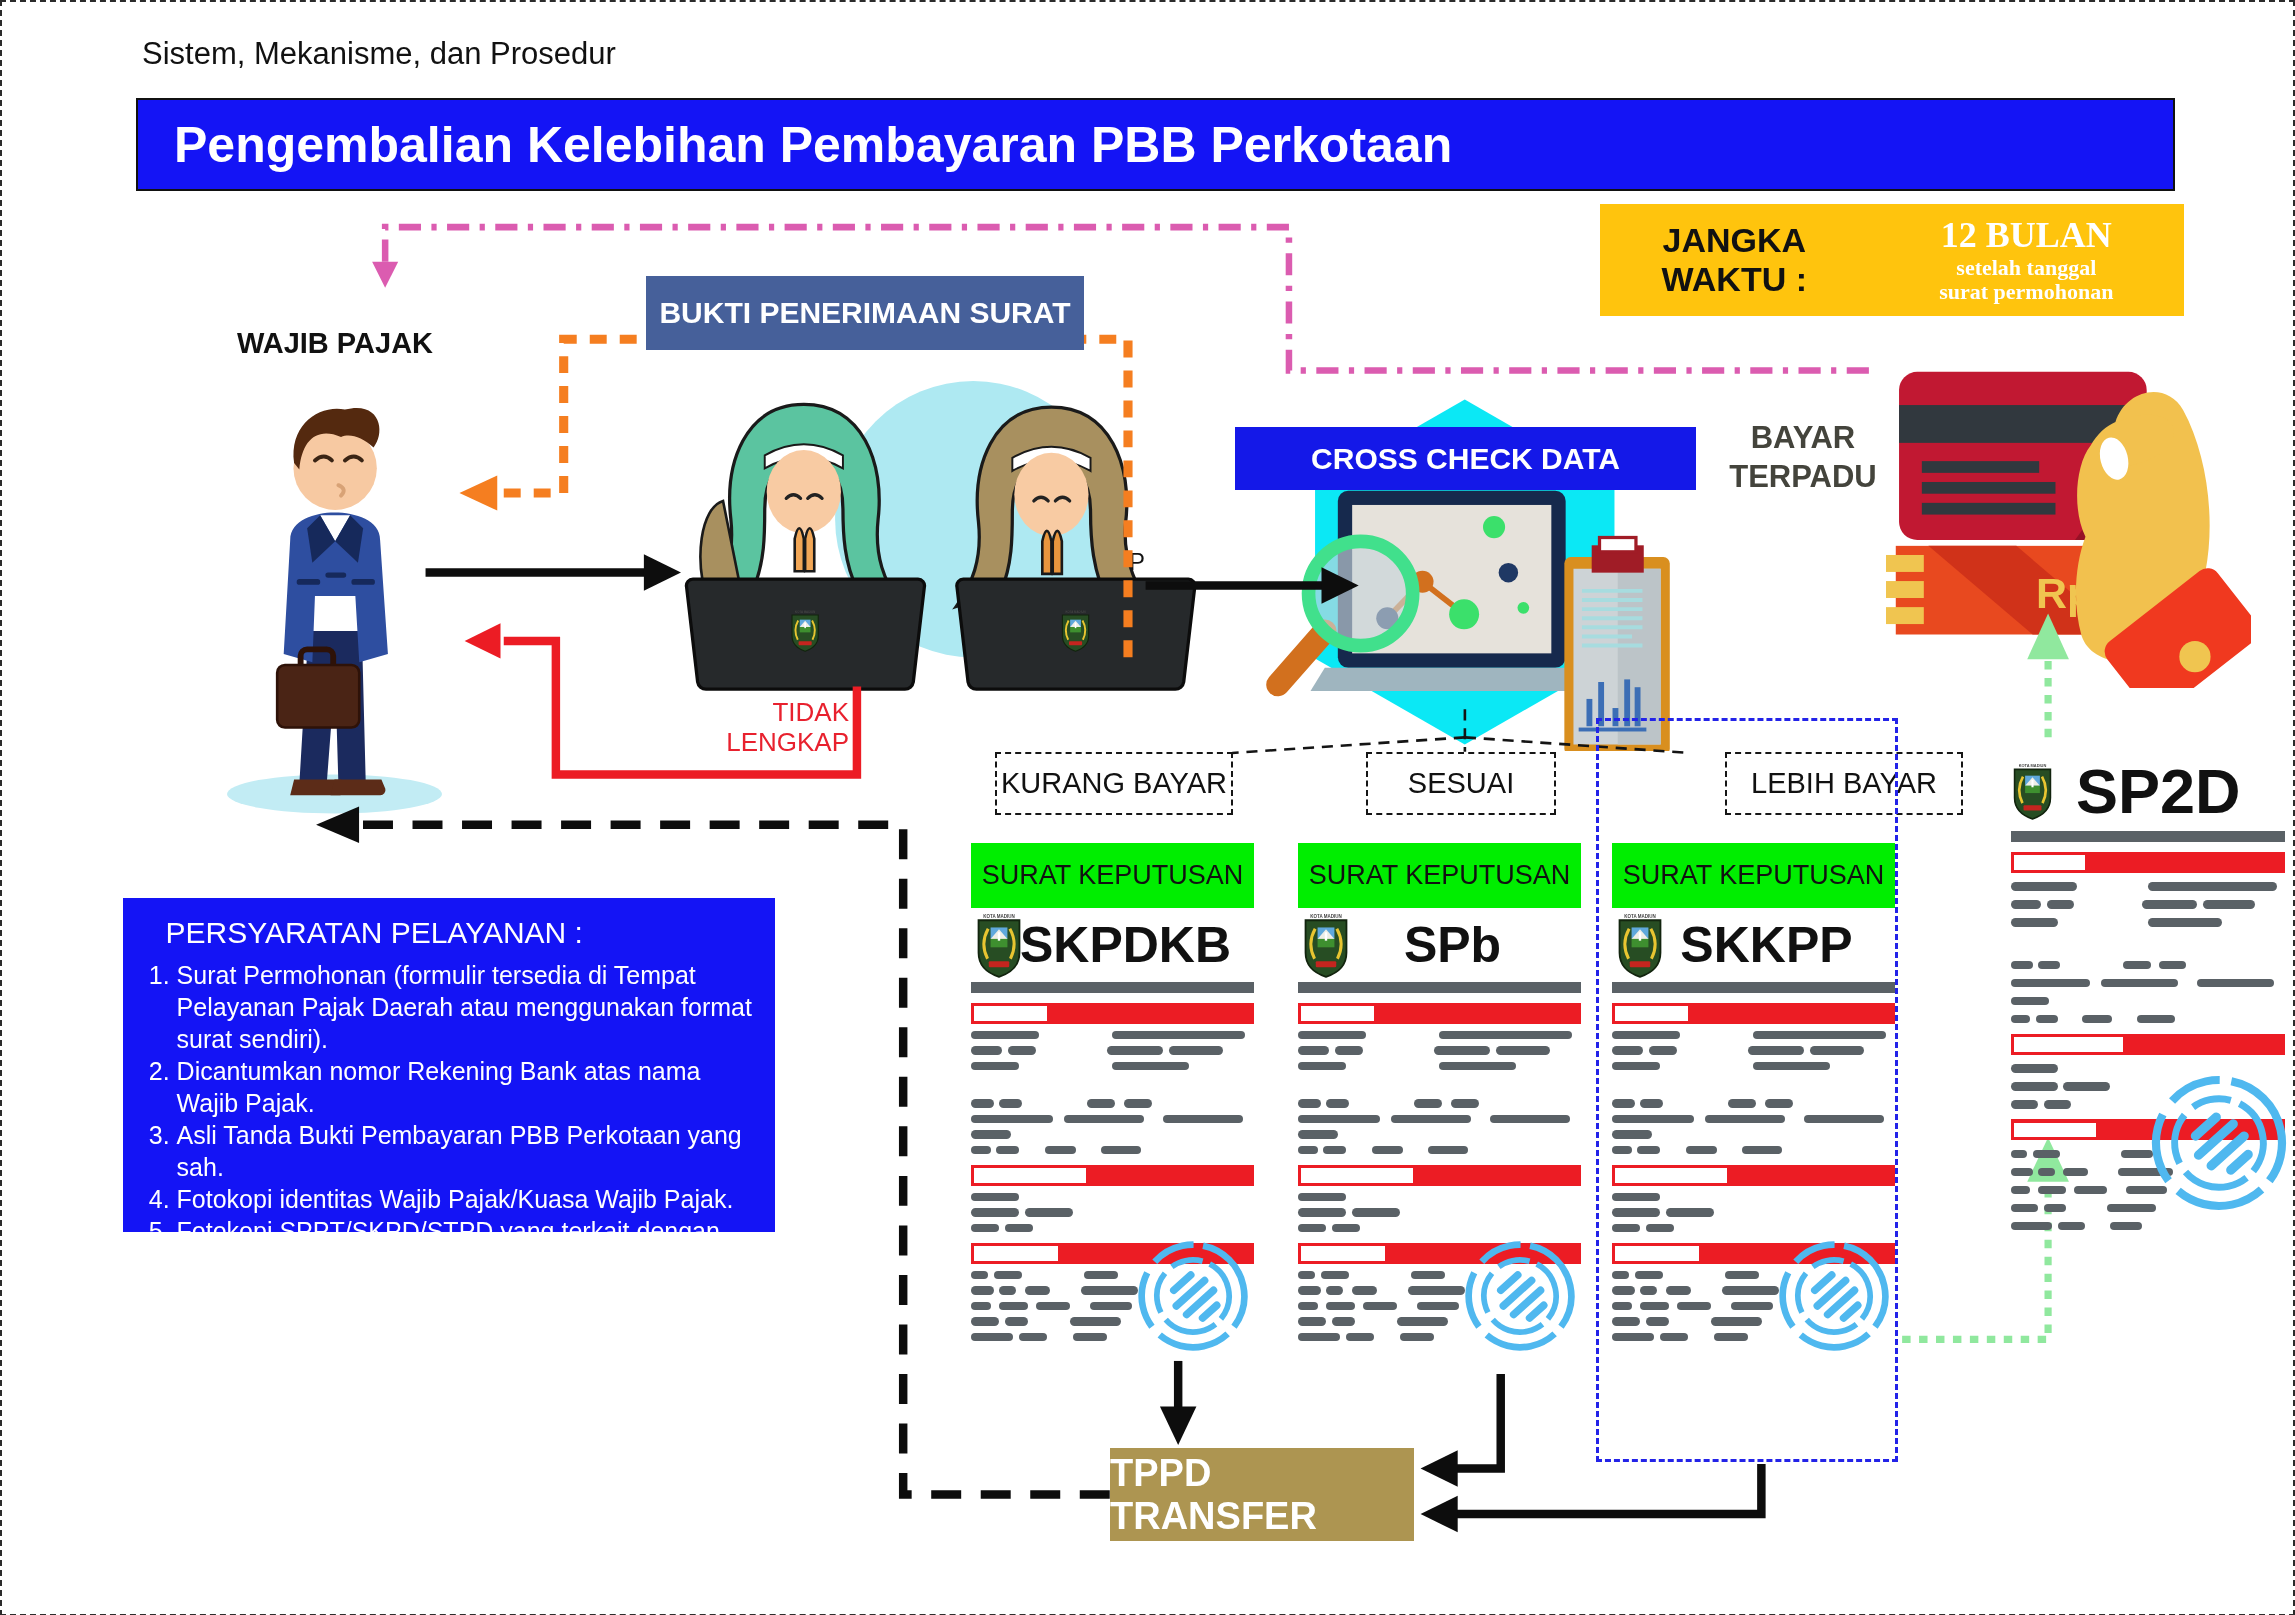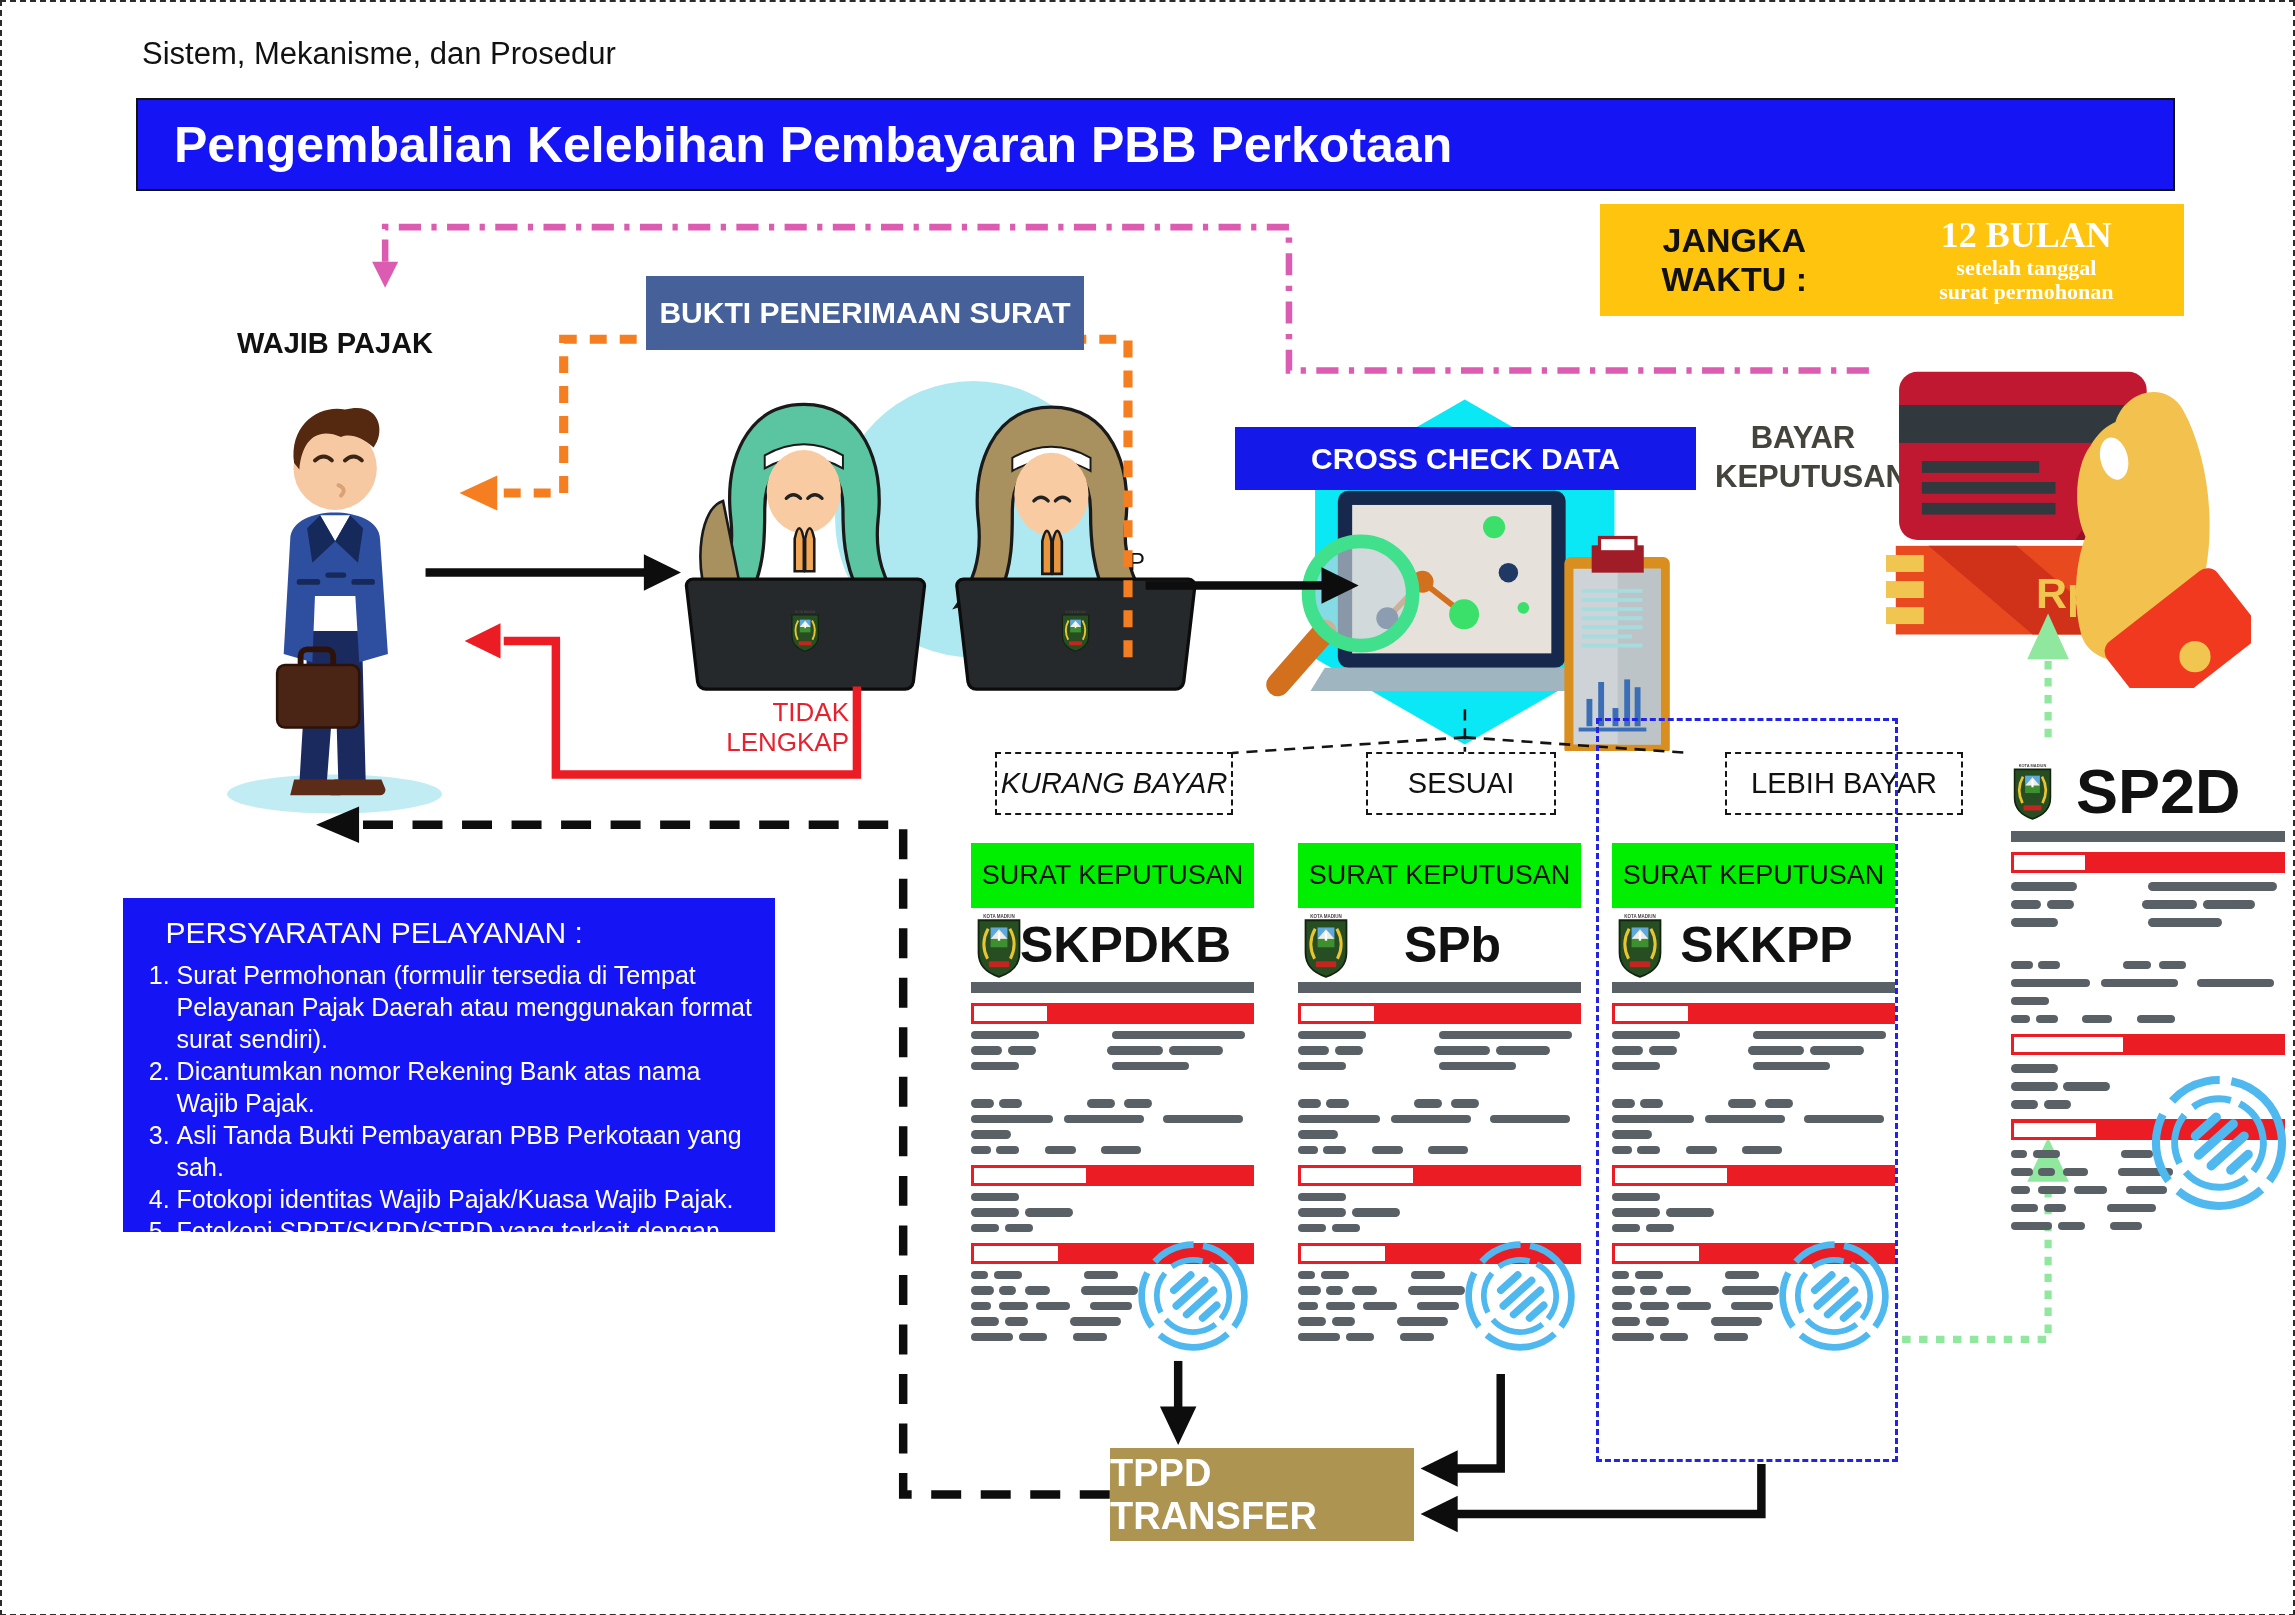--- a/index.html
+++ b/index.html
@@ -24,21 +24,21 @@
   .bukti{left:644px;top:274px;width:438px;height:74px;background:#46609A;color:#fff;font-size:30px;font-weight:bold;
          display:flex;align-items:center;justify-content:center;z-index:8;}
   .crosscheck{left:1233px;top:425px;width:461px;height:63px;background:#1418E8;color:#fff;font-size:30px;font-weight:bold;
          display:flex;align-items:center;justify-content:center;z-index:8;}
   .lengkap{left:1032px;top:547px;width:121px;font-size:23.5px;color:#111;}
   .tidaklengkap{left:723px;top:696px;width:124px;text-align:right;font-size:26px;color:#E8212E;line-height:1.15;font-weight:500;}
   .banklabel{left:1713px;top:417px;width:176px;text-align:center;font-size:31px;font-weight:bold;color:#44443C;line-height:1.25;}
   
   .optbox{border:2.6px dashed #161616;background:#fff;display:flex;align-items:center;justify-content:center;
           font-size:29px;color:#111;z-index:8;box-sizing:border-box;height:63px;top:750px;}
-  #opt0{left:993px;width:238px;font-style:italic;}
+  #opt0{left:993px;width:238px;}
   #opt1{left:1364px;width:190px;}
   #opt2{left:1723px;width:238px;}
   
   .doccol{top:841px;width:283px;z-index:7;}
   #col0{left:969px;} #col1{left:1296px;} #col2{left:1610px;}
   .sk-bar{height:65px;background:#00EE00;display:flex;align-items:center;justify-content:center;
           font-size:27px;color:#111;letter-spacing:0px;}
   .doc-header{position:relative;height:73px;display:flex;align-items:center;justify-content:center;}
   .doc-header .shield{position:absolute;left:2.6px;top:5.2px;width:50px;height:65px;}
   .doc-title{font-size:50px;font-weight:bold;color:#111;padding-left:26px;}
@@ -231,21 +231,21 @@
         <rect x="540" y="514" width="104" height="6"></rect>
       </g>
     </g>
   </svg>
   <div class="abs crosscheck">
     <span>CROSS CHECK DATA</span>
   </div>
 
   <div class="abs banklabel">
     <span>BAYAR</span><br>
-    <span>KEPUTUSAN</span>
+    <span>TERPADU</span>
   </div>
   <svg class="abs illus" style="left:1884px;top:360px;" width="365" height="326" viewBox="0 0 560 500">
     <g>
       <rect x="20" y="15" width="380" height="258" rx="28" fill="#C11832"></rect>
       <rect x="20" y="66" width="380" height="58" fill="#31383E"></rect>
       <rect x="55" y="152" width="180" height="18" fill="#31383E"></rect>
       <rect x="55" y="184" width="205" height="18" fill="#31383E"></rect>
       <rect x="55" y="216" width="205" height="18" fill="#31383E"></rect>
       <polygon points="400,120 400,273 290,273" fill="#8E1024" opacity="0.85"></polygon>
     </g>

